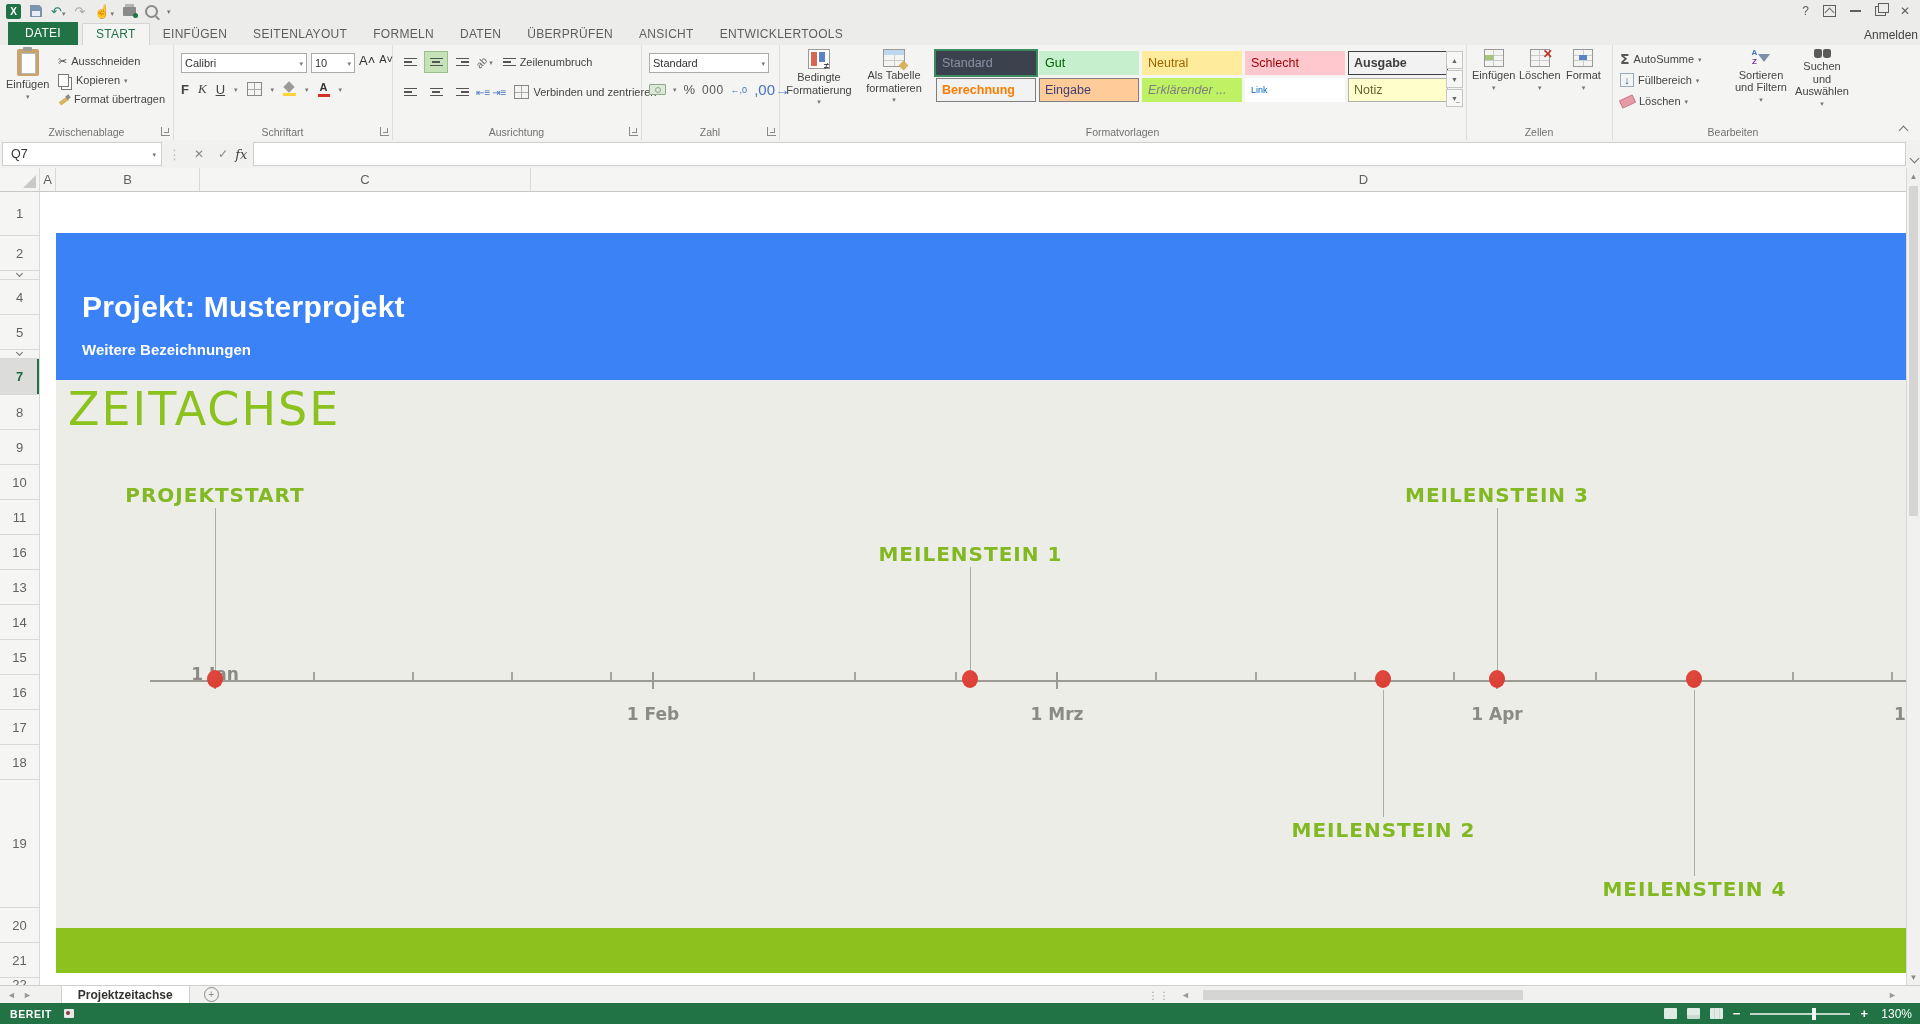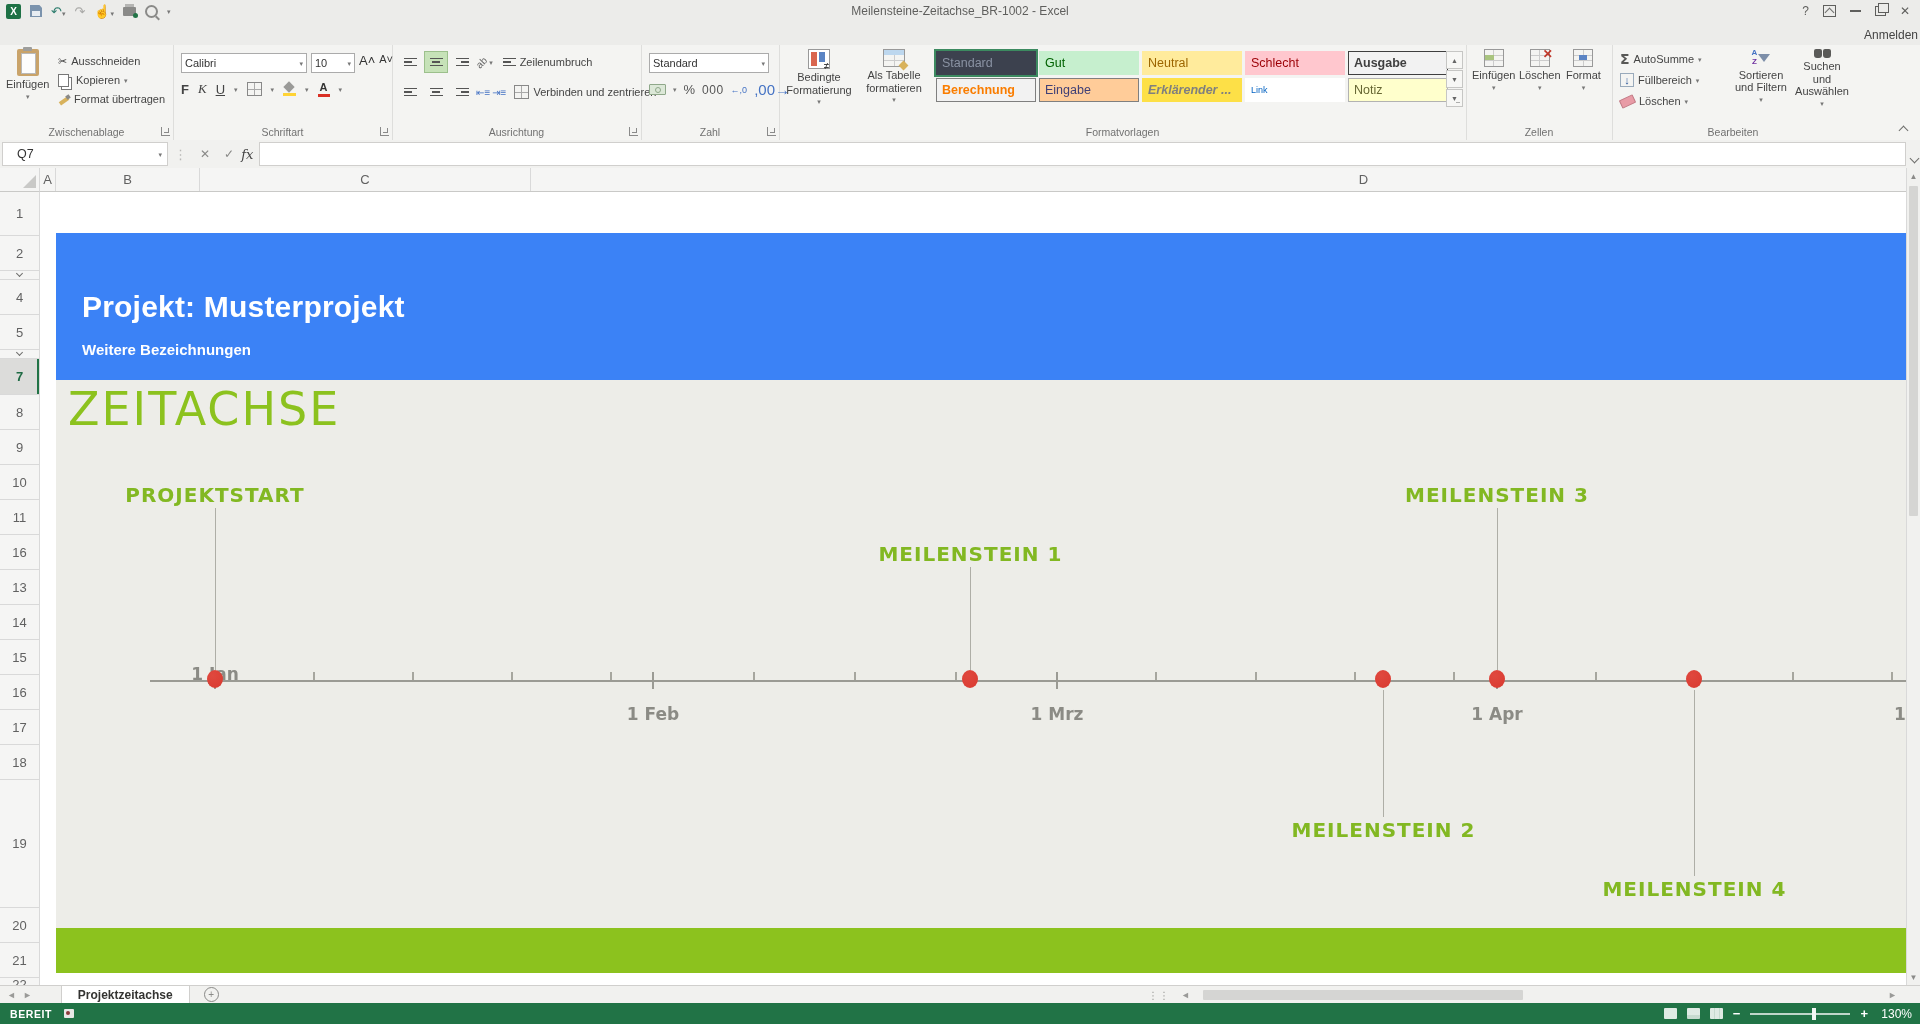--- a/index.html
+++ b/index.html
@@ -101,21 +101,21 @@
   .g-row{display:flex;gap:3px;margin-bottom:3px;}
   .g-cell{width:100px;height:24px;font-size:12.5px;display:flex;align-items:center;padding-left:6px;box-sizing:border-box;font-family:"Liberation Sans",sans-serif;}
   .g-cell.sel{outline:2px solid #3C8A60;outline-offset:0;}
   .g-scroll{position:absolute;right:3px;top:6px;display:flex;flex-direction:column;gap:1px;}
   .g-scroll span{width:15px;height:16px;border:1px solid #C6C6C4;background:#F7F7F5;display:flex;align-items:center;justify-content:center;font-size:7px;color:#666;}
   #ribbon-collapse{position:absolute;right:10px;bottom:6px;width:14px;height:10px;display:flex;align-items:center;justify-content:center;}
   #ribbon-collapse .chev{transform:rotate(-135deg);margin-top:3px;}
 
   
   #formulabar{position:absolute;left:0;top:140px;width:1920px;height:28px;background:#F1F1EF;border-bottom:1px solid #D0CFCD;display:flex;align-items:center;}
-  #namebox{width:150px;height:22px;background:#fff;border:1px solid #D0CFCD;margin-left:2px;display:flex;align-items:center;padding-left:14px;font-size:12.5px;color:#333;justify-content:space-between;}
+  #namebox{width:150px;height:22px;background:#fff;border:1px solid #D0CFCD;margin-left:2px;display:flex;align-items:center;padding-left:8px;font-size:12.5px;color:#333;justify-content:space-between;}
   #namebox .dd{padding-right:5px;}
   .fb-sep{color:#B8B8B6;font-size:13px;padding:0 6px;}
   .fb-btn{font-size:12px;color:#8A8A88;padding:0 7px;}
   .fx{font-family:"DejaVu Serif",serif;font-style:italic;font-size:13px;color:#444;}
   #formula-input{flex:1;height:22px;background:#fff;border:1px solid #D0CFCD;margin:0 14px 0 6px;font-size:12px;display:flex;align-items:center;padding-left:6px;color:#333;}
   #fb-expand{position:absolute;right:2px;top:8px;}
 
   
   #corner{position:absolute;left:0;top:168px;width:40px;height:24px;background:#F5F5F4;border-right:1px solid #D9D9D9;border-bottom:1px solid #C9C9C7;box-sizing:border-box;}
   #corner i{position:absolute;right:3px;bottom:3px;width:0;height:0;border-left:13px solid transparent;border-bottom:13px solid #C9C9C7;display:block;}
@@ -189,35 +189,45 @@
       <span data-interactable="true"><span class="u-ico" style="color:#6E6E6C" data-interactable="false">☝</span><span class="dd">▾</span></span>
       <span class="printer" data-interactable="true">
           <i></i>
           <b></b>
         </span>
       <span class="mag" data-interactable="true">
           <i></i>
         </span>
       <span class="dd" data-interactable="true">▾</span>
     </div>
-    <div id="win-title" data-interactable="false">Meilensteine-Zeitachse_BR-1002 - Excel</div>
     <div class="winbtns">
       <span data-interactable="true">?</span>
       <span class="box-ico" data-interactable="true">
           <i class="chev" style="transform:rotate(-135deg);margin-top:3px"></i>
         </span>
       <i class="minim" data-interactable="true"></i>
       <i class="restore" data-interactable="true">
           <i></i>
         </i>
       <span data-interactable="true">✕</span>
     </div>
   </div>
 
   <div id="tabrow" data-interactable="false">
+    <div id="ribbon-tabs">
+        <span class="rtab file" data-interactable="true">DATEI</span>
+        <span class="rtab active" data-interactable="true">START</span>
+        <span class="rtab" data-interactable="true">EINFÜGEN</span>
+        <span class="rtab" data-interactable="true">SEITENLAYOUT</span>
+        <span class="rtab" data-interactable="true">FORMELN</span>
+        <span class="rtab" data-interactable="true">DATEN</span>
+        <span class="rtab" data-interactable="true">ÜBERPRÜFEN</span>
+        <span class="rtab" data-interactable="true">ANSICHT</span>
+        <span class="rtab" data-interactable="true">ENTWICKLERTOOLS</span>
+      </div>
     <div id="signin" data-interactable="true">Anmelden</div>
   </div>
 
   <div id="ribbon" data-interactable="false">
 
     <div class="grp" style="left:0;width:173px" data-interactable="false">
       <div class="bigbtn" style="left:6px" data-interactable="true">
         <span class="clip-ico" data-interactable="false">
             <b></b>
             <i></i>
@@ -387,21 +397,21 @@
           <div class="g-row">
             <div class="g-cell sel" data-interactable="true" style="background: rgb(60, 65, 78); color: rgb(138, 146, 163);">Standard</div>
             <div class="g-cell" data-interactable="true" style="background: rgb(198, 239, 206); color: rgb(0, 97, 0);">Gut</div>
             <div class="g-cell" data-interactable="true" style="background: rgb(255, 235, 156); color: rgb(156, 101, 0);">Neutral</div>
             <div class="g-cell" data-interactable="true" style="background: rgb(255, 199, 206); color: rgb(156, 0, 6);">Schlecht</div>
             <div class="g-cell" data-interactable="true" style="background: rgb(242, 242, 242); color: rgb(63, 63, 63); box-shadow: rgb(63, 63, 63) 0px 0px 0px 1px inset; font-weight: bold;">Ausgabe</div>
           </div>
           <div class="g-row">
             <div class="g-cell" data-interactable="true" style="background: rgb(242, 242, 242); color: rgb(250, 125, 0); box-shadow: rgb(127, 127, 127) 0px 0px 0px 1px inset; font-weight: bold;">Berechnung</div>
             <div class="g-cell" data-interactable="true" style="background: rgb(255, 204, 153); color: rgb(63, 63, 118); box-shadow: rgb(127, 127, 127) 0px 0px 0px 1px inset;">Eingabe</div>
-            <div class="g-cell" data-interactable="true" style="background: #fde047; color: rgb(127, 127, 127); font-style: italic; font-weight: bold;">Erklärender ...</div>
+            <div class="g-cell" data-interactable="true" style="background: #bef264; color: rgb(127, 127, 127); font-style: italic;">Erklärender ...</div>
             <div class="g-cell" data-interactable="true" style="background: rgb(255, 255, 255); color: rgb(5, 99, 193); font-size: 9px;">Link</div>
             <div class="g-cell" data-interactable="true" style="background: rgb(255, 255, 204); color: rgb(102, 102, 51); box-shadow: rgb(178, 178, 178) 0px 0px 0px 1px inset;">Notiz</div>
           </div>
         </div>
       <div class="g-scroll">
         <span data-interactable="true">▲</span>
         <span data-interactable="true">▼</span>
         <span data-interactable="true">▼̲</span>
       </div>
       <div class="grp-label" data-interactable="false">Formatvorlagen</div>

